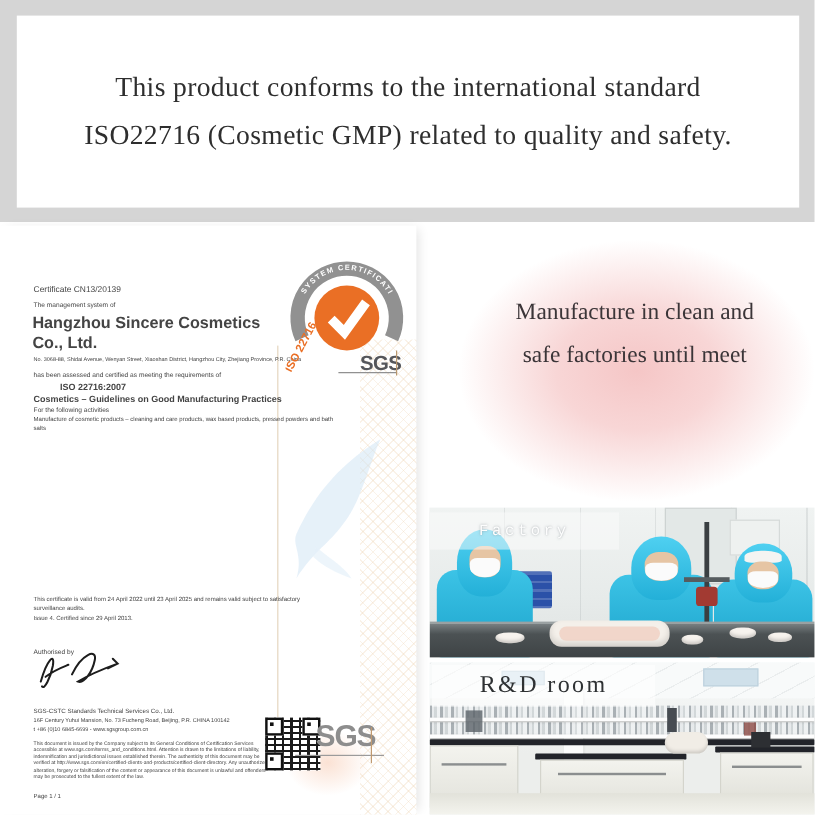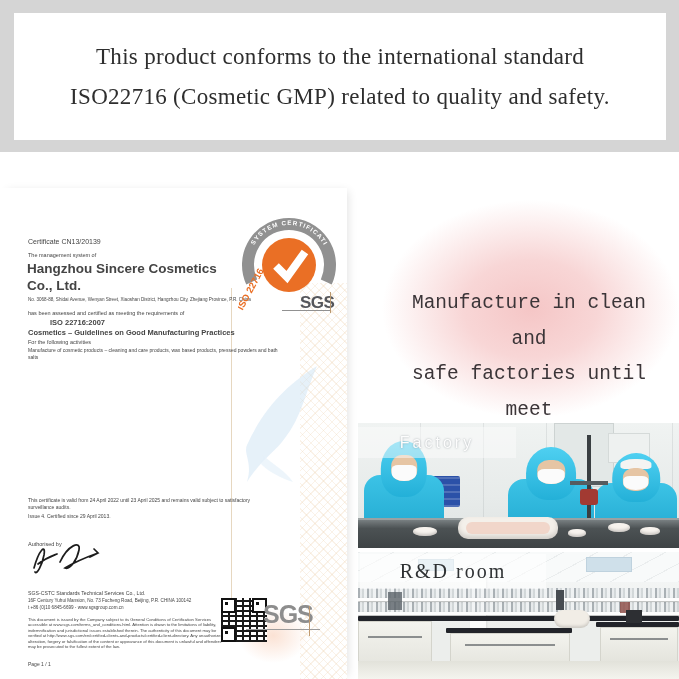--- a/index.html
+++ b/index.html
@@ -1,21 +1,21 @@
 <!DOCTYPE html>
 <html><head>
 <meta charset="utf-8">
 <style>
   html,body{margin:0;padding:0;background:#fff;}
   #stage{position:relative;width:679px;height:679px;background:#fff;overflow:hidden;
          font-family:"Liberation Sans",sans-serif;}
   .abs{position:absolute;}
 
   
-  .header-frame{left:0;top:6;width:679px;height:152px;background:#d5d5d5;}
+  .header-frame{left:0;top:6;width:679px;height:185px;background:#d5d5d5;}
   .header-inner{position:absolute;left:14px;top:13px;right:13px;bottom:12px;background:#ffffff;
     display:flex;flex-direction:column;justify-content:center;align-items:center;gap:14px;}
   .header-line{font-family:"Liberation Serif",serif;font-size:23px;color:#2e2e2e;letter-spacing:.3px;}
 
   
   .iso-badge{left:3px;top:192px;background:#dadada;color:#3a3a3a;
     font-family:"Liberation Serif",serif;font-size:20px;padding:1px 7px 2px 5px;}
 
   
   .certificate{left:0;top:188px;width:347px;height:491px;background:#fff;
@@ -62,29 +62,29 @@
   
   .sgs-logo-bottom{left:263px;top:412px;font-size:25px;font-weight:bold;color:#8d8d8d;
     letter-spacing:-1px;font-family:"Liberation Sans",sans-serif;}
   .sgs-underline{left:246px;top:441px;width:74px;height:1px;background:#9b9b9b;}
   .sgs-tick{left:309px;top:418px;width:1px;height:30px;background:#c09a70;}
 
   
   .pink-blob{left:382px;top:200px;width:297px;height:218px;border-radius:50%;
     background:radial-gradient(closest-side,#f5c6c6 0%,#f8d6d6 45%,rgba(255,255,255,0) 100%);}
   .clean-text{left:390px;top:243px;width:278px;text-align:center;
-    font-family:Liberation Mono, monospace;font-size:19.5px;line-height:35.5px;color:#3b3538;margin-top:43px;}
+    font-family:Liberation Serif, serif;font-size:19.5px;line-height:35.5px;color:#3b3538;}
 
   
   .photo{overflow:hidden;}
   .photo-factory{left:358px;top:423px;width:321px;height:125px;
     background:linear-gradient(180deg,#f0f3f2 0%,#e7ebea 60%,#dfe3e2 100%);}
   .photo-label-factory{position:absolute;left:0;top:4px;width:158px;height:31px;
     background:rgba(252,252,252,.50);display:flex;align-items:center;justify-content:center;}
-  .photo-label-factory span{font-family:Liberation Sans, sans-serif;font-size:16px;letter-spacing:3px;color:#fdfdfd;
+  .photo-label-factory span{font-family:Liberation Mono, monospace;font-size:13px;letter-spacing:3px;color:#fdfdfd;
     text-shadow:0 0 2px rgba(120,130,135,.7);}
   .wall-lines{position:absolute;left:0;top:0;width:100%;height:95px;background:
     repeating-linear-gradient(90deg,transparent 0 62px,rgba(90,100,105,.12) 62px 63px);}
   .door{position:absolute;left:196px;top:0;width:58px;height:62px;background:#e3e8e7;border:1px solid #cdd3d2;}
   .board{position:absolute;left:250px;top:10px;width:40px;height:28px;background:#eef1f0;border:1px solid #d5dad9;}
   .crate{position:absolute;left:62px;top:53px;width:40px;height:31px;background:#2b51a8;
     background-image:repeating-linear-gradient(0deg,rgba(255,255,255,.18) 0 2px,transparent 2px 7px);border-radius:2px;}
   .table{position:absolute;left:0;bottom:0;width:100%;height:28px;
     background:linear-gradient(180deg,#787f81 0%,#4c5254 30%,#3e4345 100%);border-top:2px solid #9aa1a2;}
   .worker{position:absolute;}

